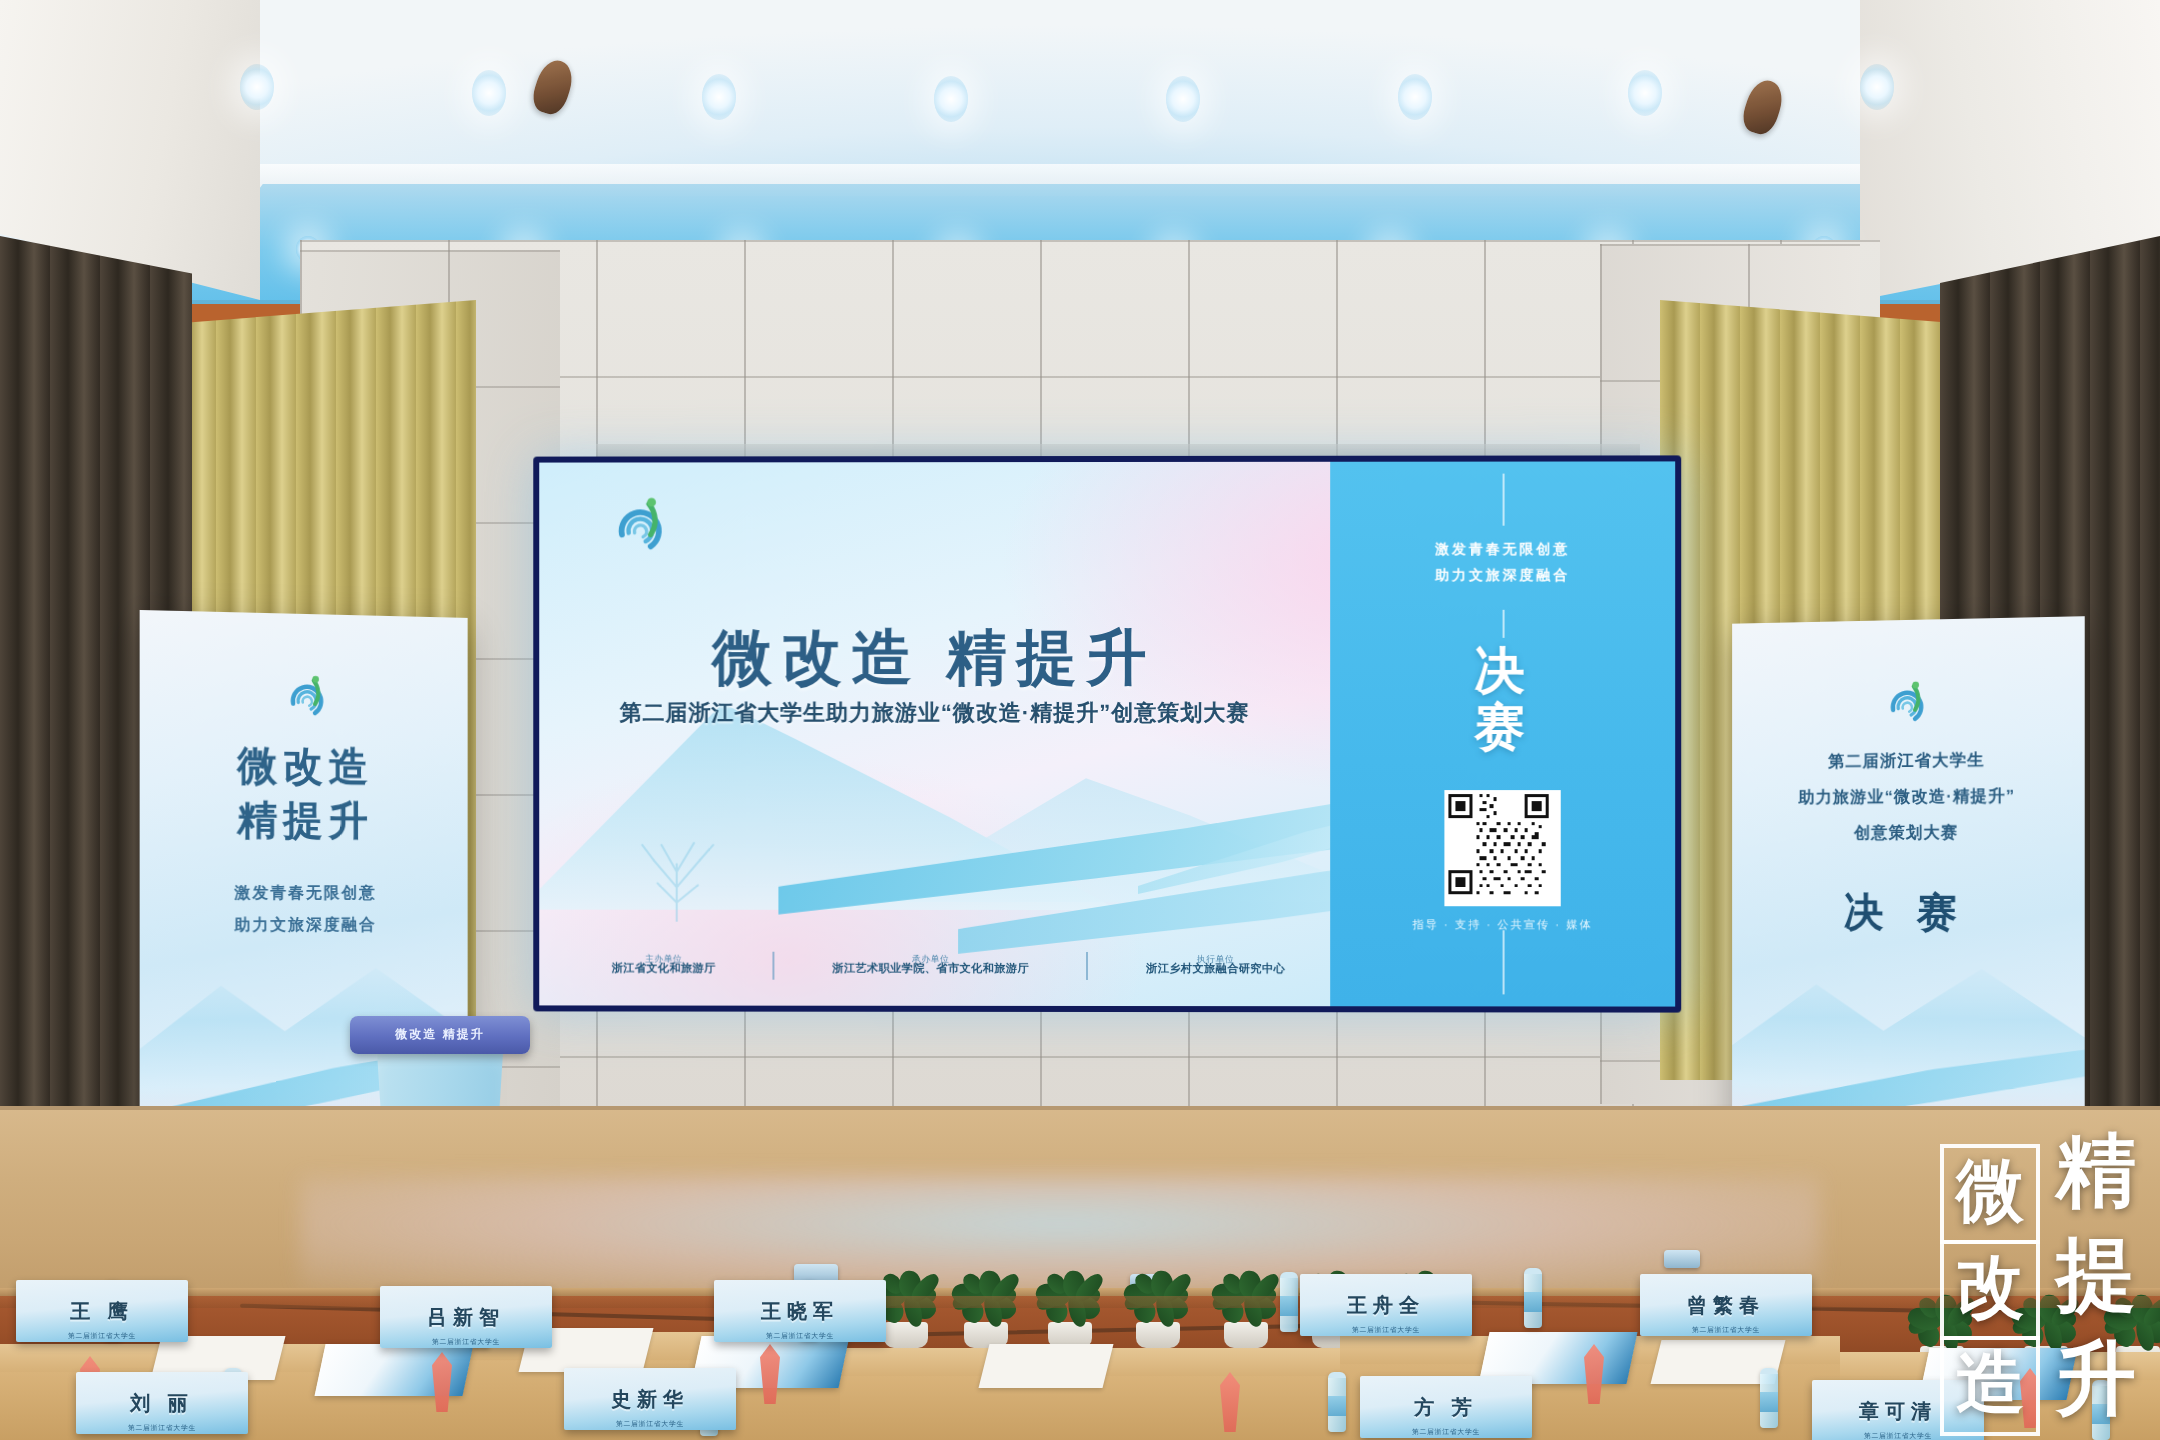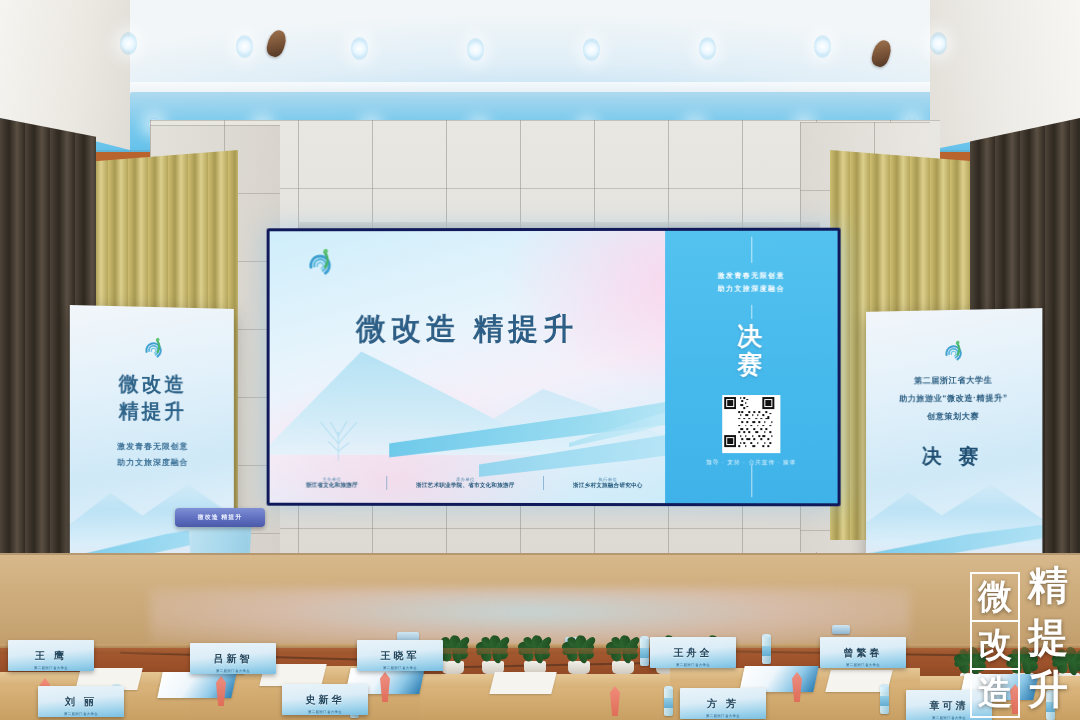--- a/index.html
+++ b/index.html
@@ -455,20 +455,21 @@
 
       <svg class="screen-logo" viewBox="0 0 40 40">
         <path d="M10 26 a11 11 0 1 1 17 7" fill="none" stroke="#3d9fd0" stroke-width="3.4" stroke-linecap="round"></path>
         <path d="M14 25 a7 7 0 1 1 10 5" fill="none" stroke="#56b4dd" stroke-width="2.6" stroke-linecap="round"></path>
         <path d="M17.5 25 a3.6 3.6 0 1 1 5 2.4" fill="none" stroke="#78c7e6" stroke-width="2" stroke-linecap="round"></path>
         <path d="M26 8 C30 13 31 20 27 26" fill="none" stroke="#45b36a" stroke-width="3.2" stroke-linecap="round"></path>
         <circle cx="27.5" cy="7" r="2.6" fill="#5cc36f"></circle>
       </svg>
 
       <div class="screen-title">微改造 精提升</div>
+      <div class="screen-subtitle">第二届浙江省大学生助力旅游业“微改造·精提升”创意策划大赛</div>
 
       <div class="screen-footer">
         <div class="org">
           <div class="org-role">主办单位</div>
           <div class="org-name">浙江省文化和旅游厅</div>
         </div>
         <div class="org-div"></div>
         <div class="org">
           <div class="org-role">承办单位</div>
           <div class="org-name">浙江艺术职业学院、省市文化和旅游厅</div>

